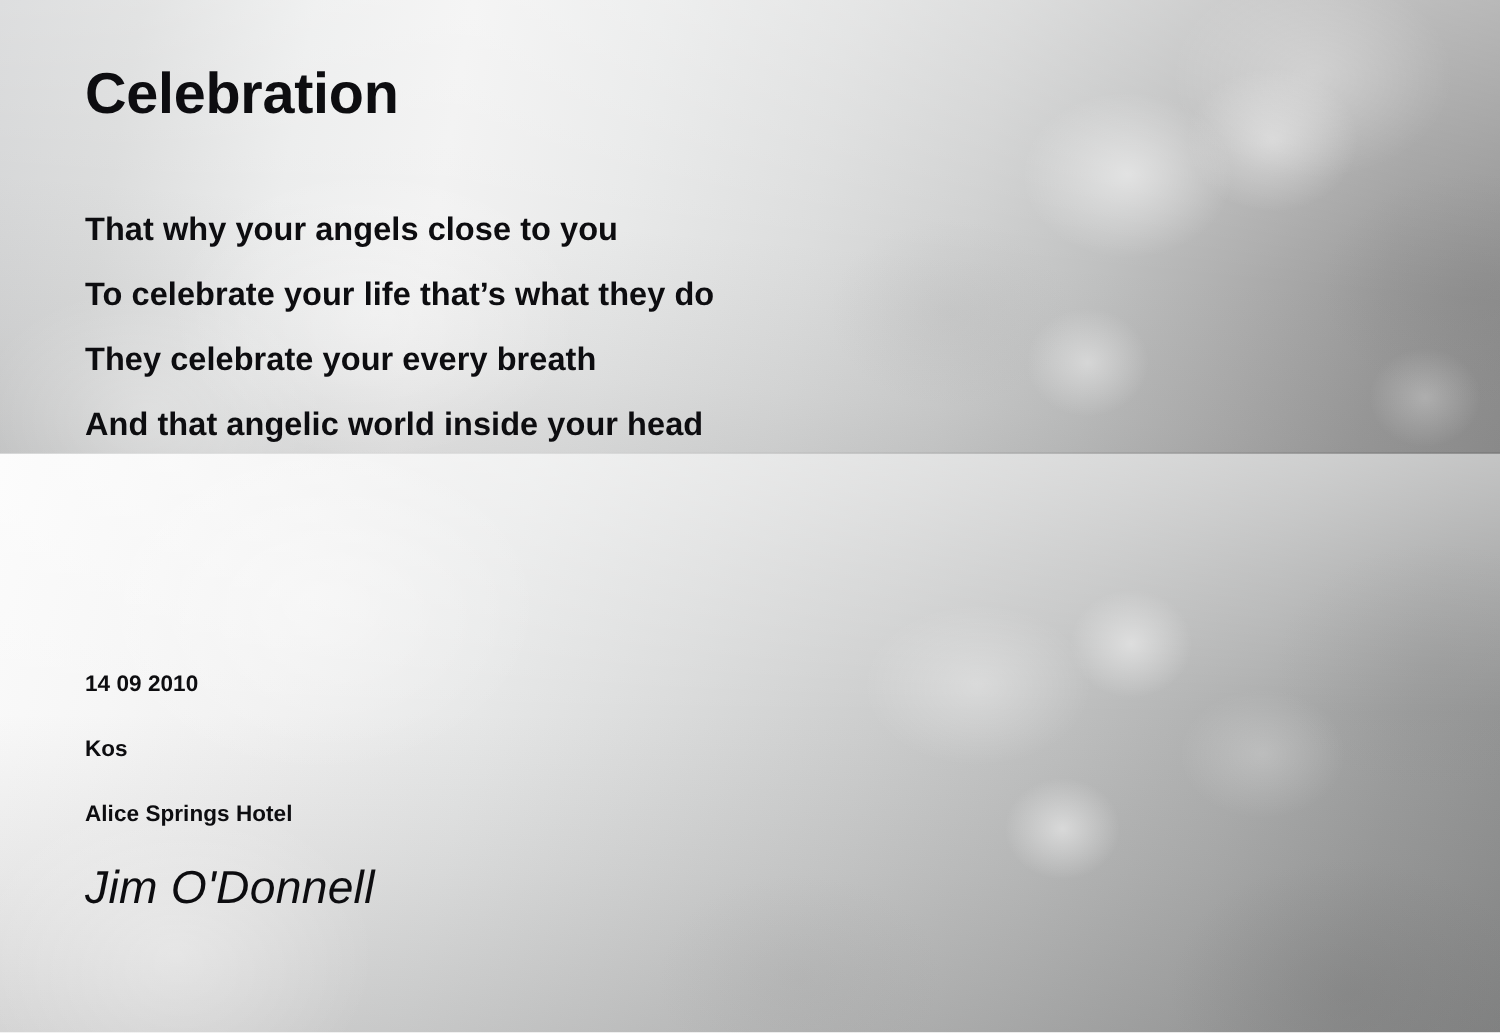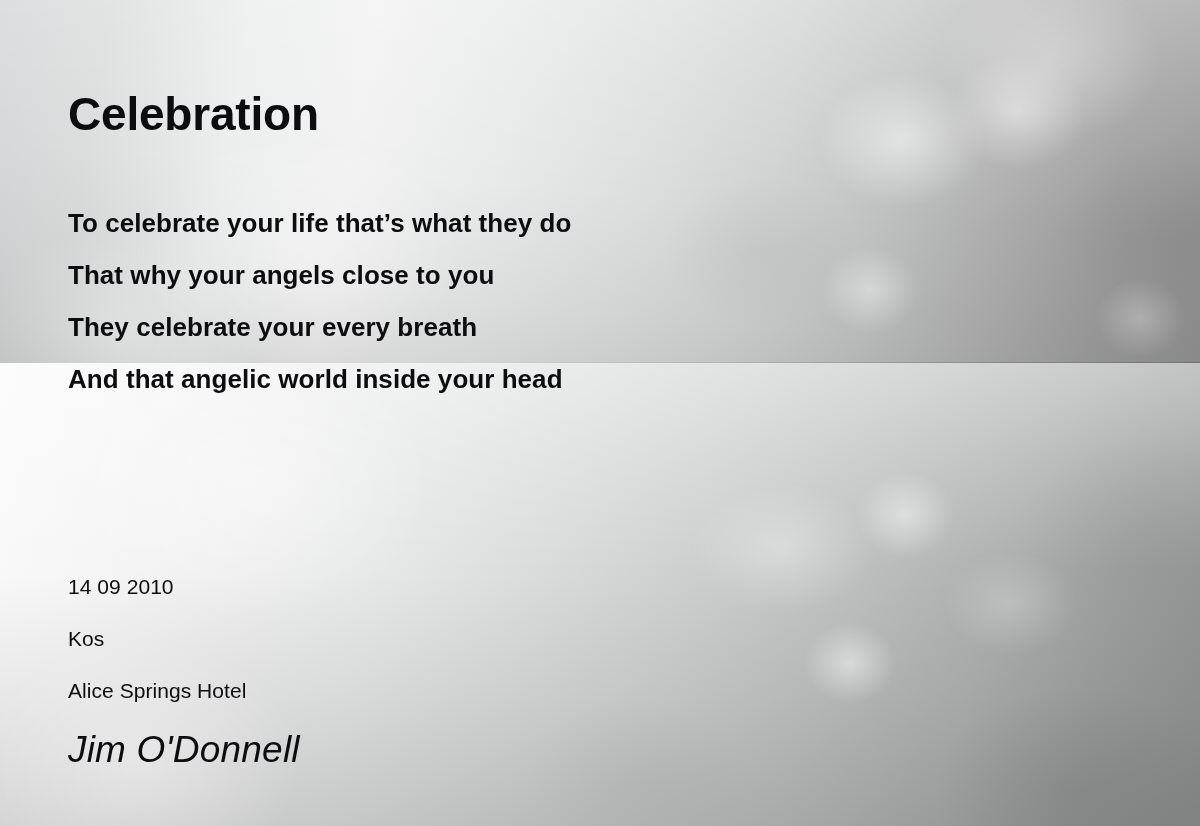--- a/index.html
+++ b/index.html
@@ -119,21 +119,20 @@
       rgba(255,255,255,0.0) 0%,
       rgba(200,200,200,0.25) 40%,
       rgba(110,110,110,0.45) 82%,
       rgba(95,95,95,0.55) 100%);
   }
 
   
   .content {
     position: absolute;
     inset: 0;
-    margin-top: 40px;
   }
 
   .text-block {
     position: absolute;
     left: 68px;
     color: #0d0d10;
   }
 
   #poem-title {
     top: 50px;
@@ -153,22 +152,22 @@
     line-height: 52px;
     height: 52px;
     white-space: nowrap;
     letter-spacing: 0.05px;
   }
 
   #poem-meta {
     top: 521px;
   }
   .meta-line {
-    font-size: 21px;
-    font-weight: normal;
+    font-size: 18px;
+    font-weight: bold;
     line-height: 52px;
     height: 52px;
     white-space: nowrap;
     letter-spacing: 0.05px;
   }
 
   #poem-author {
     top: 689px;
     font-size: 37px;
     font-weight: normal;
@@ -195,22 +194,22 @@
     <div class="bg-layer bg-bot-blobs"></div>
   </div>
 
   <div class="bg-seam"></div>
 
   <div class="content">
 
     <div class="text-block" id="poem-title">Celebration</div>
 
     <div class="text-block" id="poem-body">
+      <div class="poem-line">That why your angels close to you</div>
       <div class="poem-line">To celebrate your life that’s what they do</div>
-      <div class="poem-line">That why your angels close to you</div>
       <div class="poem-line">They celebrate your every breath</div>
       <div class="poem-line">And that angelic world inside your head</div>
     </div>
 
     <div class="text-block" id="poem-meta">
       <div class="meta-line">14 09 2010</div>
       <div class="meta-line">Kos</div>
       <div class="meta-line">Alice Springs Hotel</div>
     </div>
 

